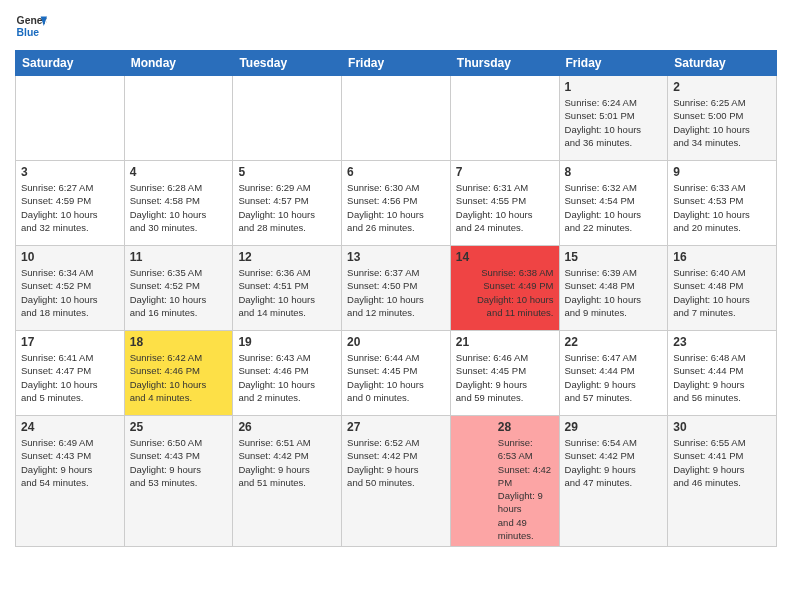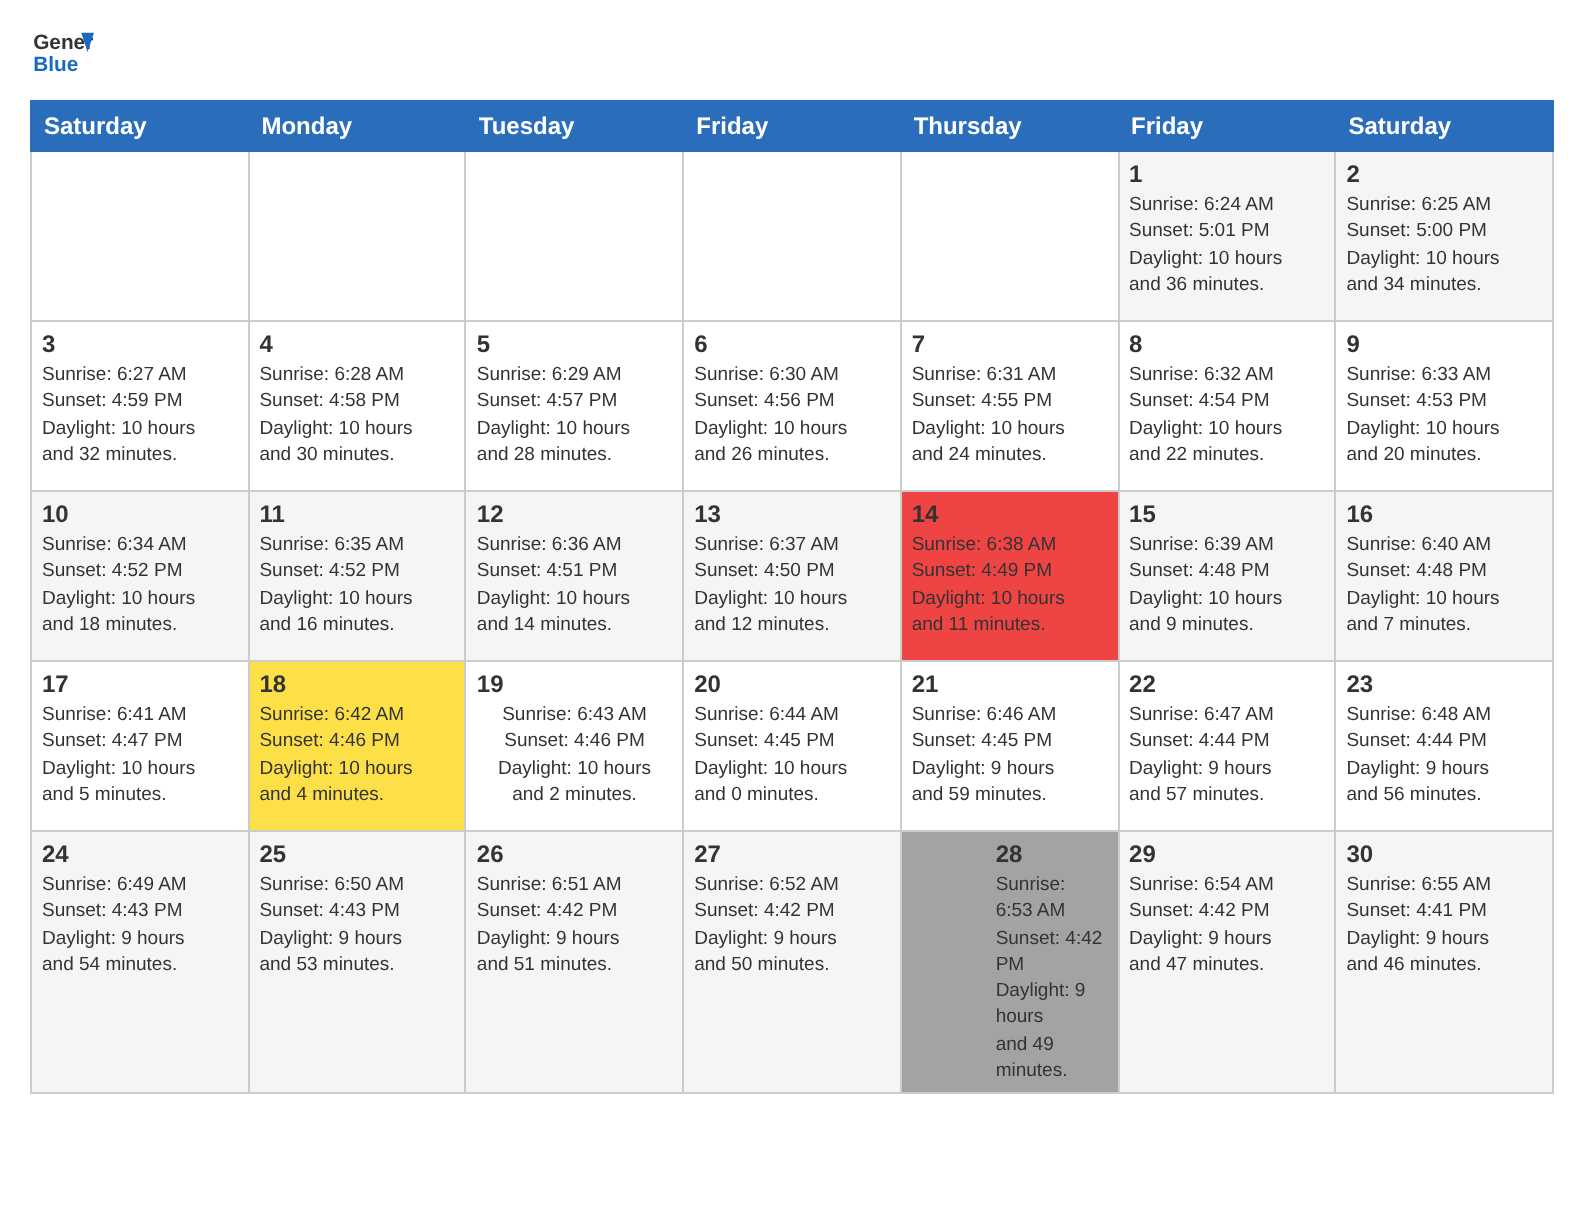--- a/index.html
+++ b/index.html
@@ -213,21 +213,21 @@
           </td>
           <td style="background: rgb(245, 245, 245);">
             <span class="day-number">13</span>
             <div class="day-info" style="white-space: pre-line;">Sunrise: 6:37 AM
 Sunset: 4:50 PM
 Daylight: 10 hours
 and 12 minutes.</div>
           </td>
           <td style="background: #ef4444;">
             <span class="day-number">14</span>
-            <div class="day-info" style="white-space: pre-line;">Sunrise: 6:38 AM
+            <div class="day-info" style="white-space: pre-line; text-align: right;">Sunrise: 6:38 AM
 Sunset: 4:49 PM
 Daylight: 10 hours
 and 11 minutes.</div>
           </td>
           <td style="background: rgb(245, 245, 245);">
             <span class="day-number">15</span>
             <div class="day-info" style="white-space: pre-line;">Sunrise: 6:39 AM
 Sunset: 4:48 PM
 Daylight: 10 hours
 and 9 minutes.</div>
@@ -250,21 +250,21 @@
           </td>
           <td style="background: #fde047;">
             <span class="day-number">18</span>
             <div class="day-info" style="white-space: pre-line;">Sunrise: 6:42 AM
 Sunset: 4:46 PM
 Daylight: 10 hours
 and 4 minutes.</div>
           </td>
           <td style="background: rgb(255, 255, 255); margin-left: 40px;">
             <span class="day-number">19</span>
-            <div class="day-info" style="white-space: pre-line; text-align: center;">Sunrise: 6:43 AM
+            <div class="day-info" style="white-space: pre-line;">Sunrise: 6:43 AM
 Sunset: 4:46 PM
 Daylight: 10 hours
 and 2 minutes.</div>
           </td>
           <td style="background: rgb(255, 255, 255);">
             <span class="day-number">20</span>
             <div class="day-info" style="white-space: pre-line;">Sunrise: 6:44 AM
 Sunset: 4:45 PM
 Daylight: 10 hours
 and 0 minutes.</div>
@@ -313,21 +313,21 @@
 Daylight: 9 hours
 and 51 minutes.</div>
           </td>
           <td style="background: rgb(245, 245, 245);">
             <span class="day-number">27</span>
             <div class="day-info" style="white-space: pre-line;">Sunrise: 6:52 AM
 Sunset: 4:42 PM
 Daylight: 9 hours
 and 50 minutes.</div>
           </td>
-          <td style="background: #a3a3a3; padding-left: 47px;">
+          <td style="background: #fca5a5; padding-left: 47px;">
             <span class="day-number">28</span>
             <div class="day-info" style="white-space: pre-line;">Sunrise: 6:53 AM
 Sunset: 4:42 PM
 Daylight: 9 hours
 and 49 minutes.</div>
           </td>
           <td style="background: rgb(245, 245, 245);">
             <span class="day-number">29</span>
             <div class="day-info" style="white-space: pre-line;">Sunrise: 6:54 AM
 Sunset: 4:42 PM

